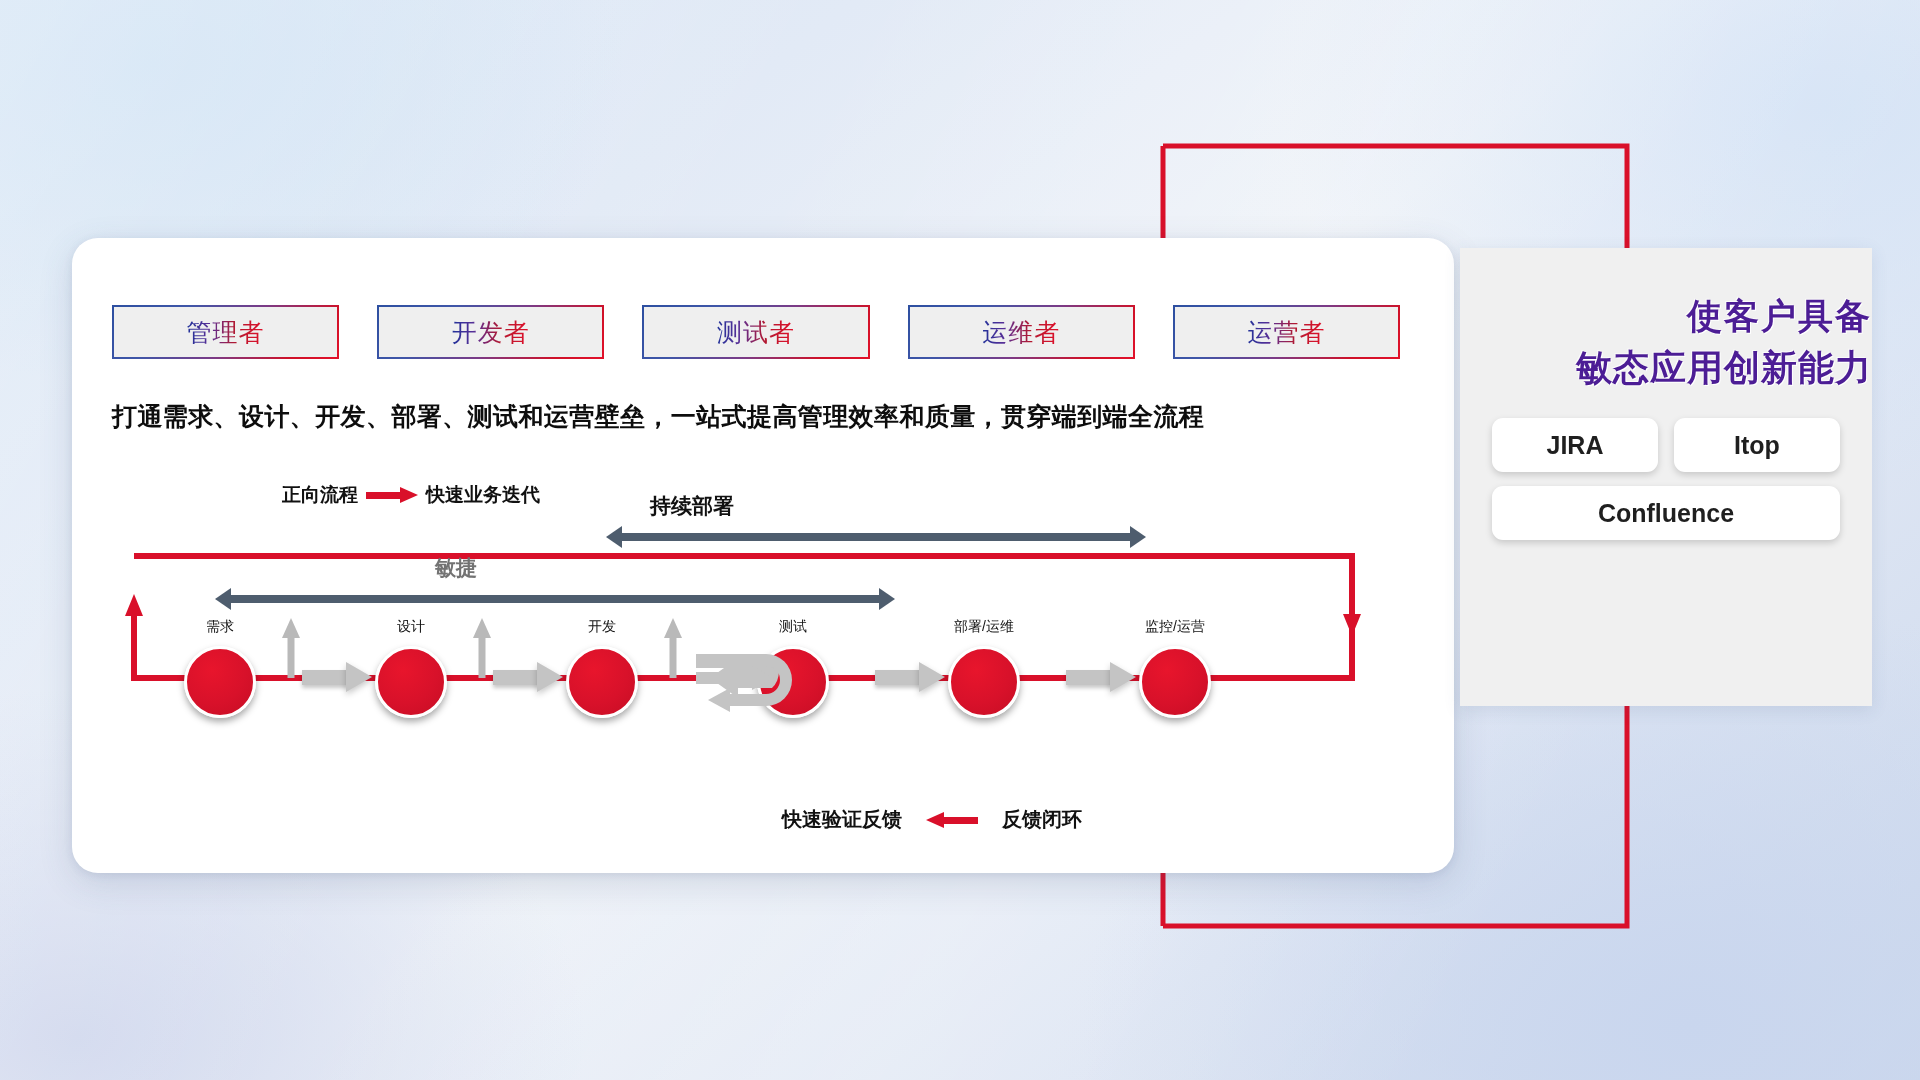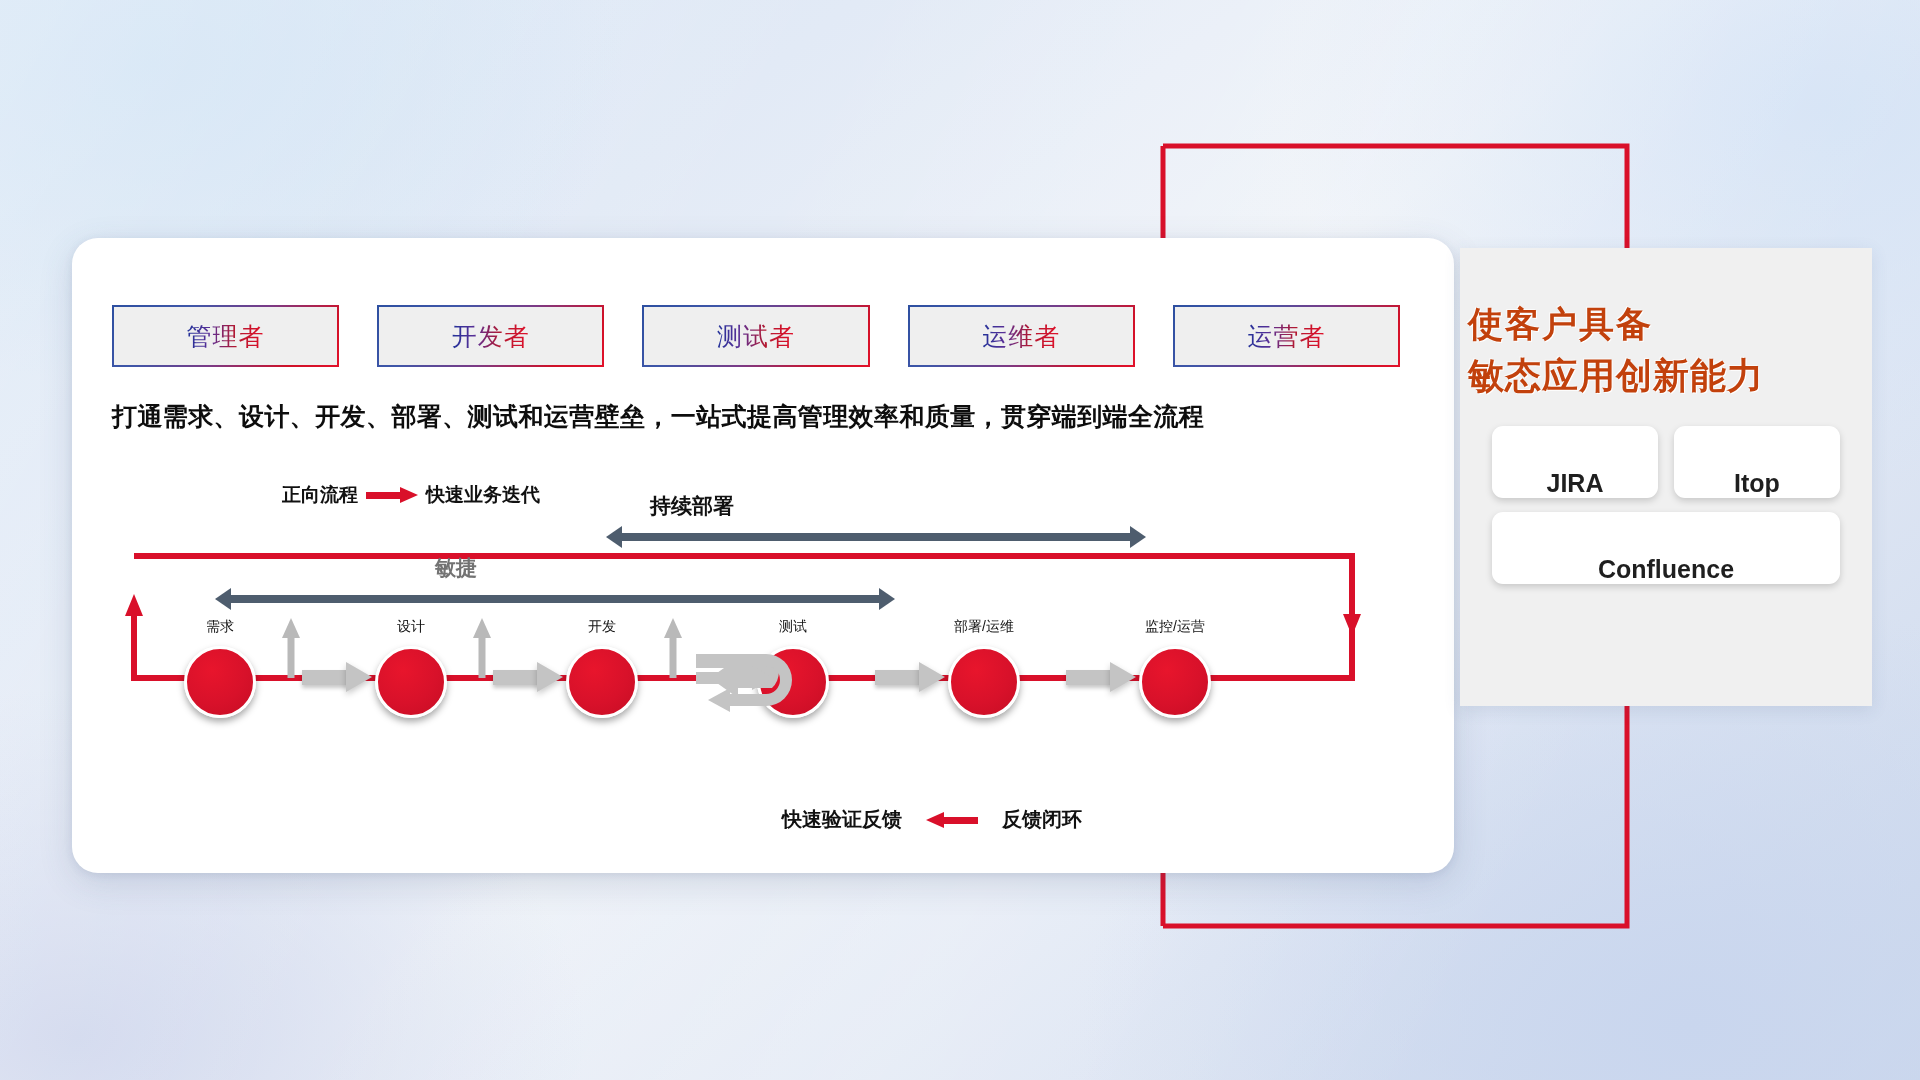--- a/index.html
+++ b/index.html
@@ -26,21 +26,21 @@
   #connector{position:absolute;left:0;top:0;width:1920px;height:1080px;}
 
   
   #card{
     position:absolute;left:72px;top:238px;width:1382px;height:635px;
     background:#fff;border-radius:26px;
     box-shadow:0 10px 34px rgba(60,80,120,.16),0 2px 8px rgba(60,80,120,.10);
   }
 
   
-  #roles{position:absolute;left:112px;top:305px;width:1288px;height:62px;display:flex;gap:38px;}
+  #roles{position:absolute;left:112px;top:305px;width:1288px;height:54px;display:flex;gap:38px;}
   .role{
     flex:1 1 0;position:relative;background:#efefef;
     display:flex;align-items:center;justify-content:center;
   }
   .role:before{
     content:"";position:absolute;inset:0;padding:2px;
     background:linear-gradient(135deg,#2d4fa0 0%,#3f56a8 28%,#7b3a86 55%,#cf1128 82%,#e2112a 100%);
     -webkit-mask:linear-gradient(#000 0 0) content-box,linear-gradient(#000 0 0);
     -webkit-mask-composite:xor;mask-composite:exclude;pointer-events:none;
   }
@@ -100,29 +100,29 @@
   
   #legend-fb{position:absolute;left:782px;top:806px;display:flex;align-items:center;gap:24px;}
   #legend-fb .lbl{font-size:20px;font-weight:bold;color:#111;white-space:nowrap;}
 
   
   #panel{
     position:absolute;left:1460px;top:248px;width:412px;height:458px;
     background:#f0f0f0;box-shadow:0 4px 16px rgba(60,80,120,.12);
   }
   #panel h1{
-    margin:8px;padding:42px 0 0;text-align:left;
-    font-size:35px;font-weight:bold;color:#c2410c;line-height:52px;letter-spacing:2px;
+    margin:0;padding:42px 0 0;text-align:right;
+    font-size:35px;font-weight:bold;color:#4c1d95;line-height:52px;letter-spacing:2px;
     text-shadow:1px 1px 0 #fff,-1px -1px 0 rgba(255,255,255,.7);
   }
   #panel h1 .l2{display:block;font-size:36px;letter-spacing:1px;}
   #chips{margin:24px 12px 0;display:flex;flex-wrap:wrap;gap:14px 16px;justify-content:center;}
   .chip{
-    width:166px;height:72px;background:#fff;border-radius:11px;
-    display:flex;align-items:flex-end;justify-content:center;
+    width:166px;height:54px;background:#fff;border-radius:11px;
+    display:flex;align-items:center;justify-content:center;
     font-size:25px;font-weight:bold;color:#1f1f1f;
     box-shadow:0 3px 7px rgba(0,0,0,.17);
   }
   .chip.wide{width:348px;}
 </style>
 </head>
 <body>
 
 <div id="bg"></div>
 

